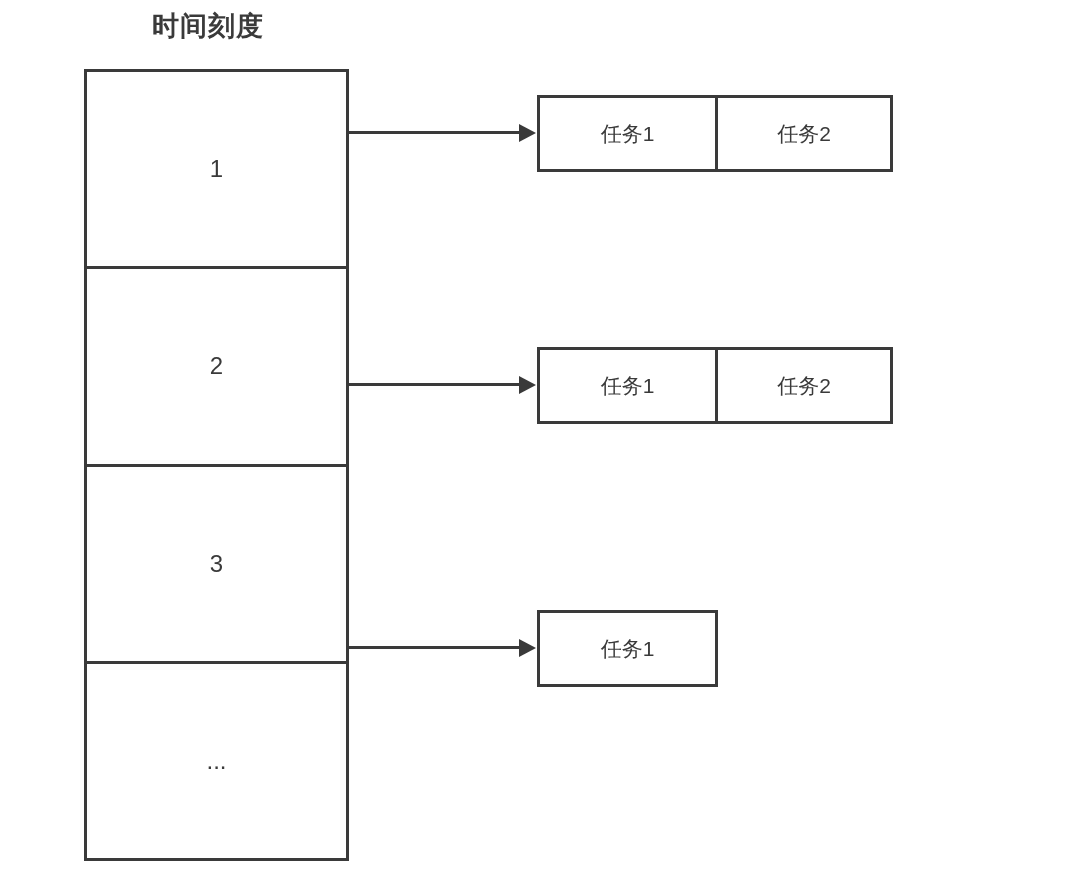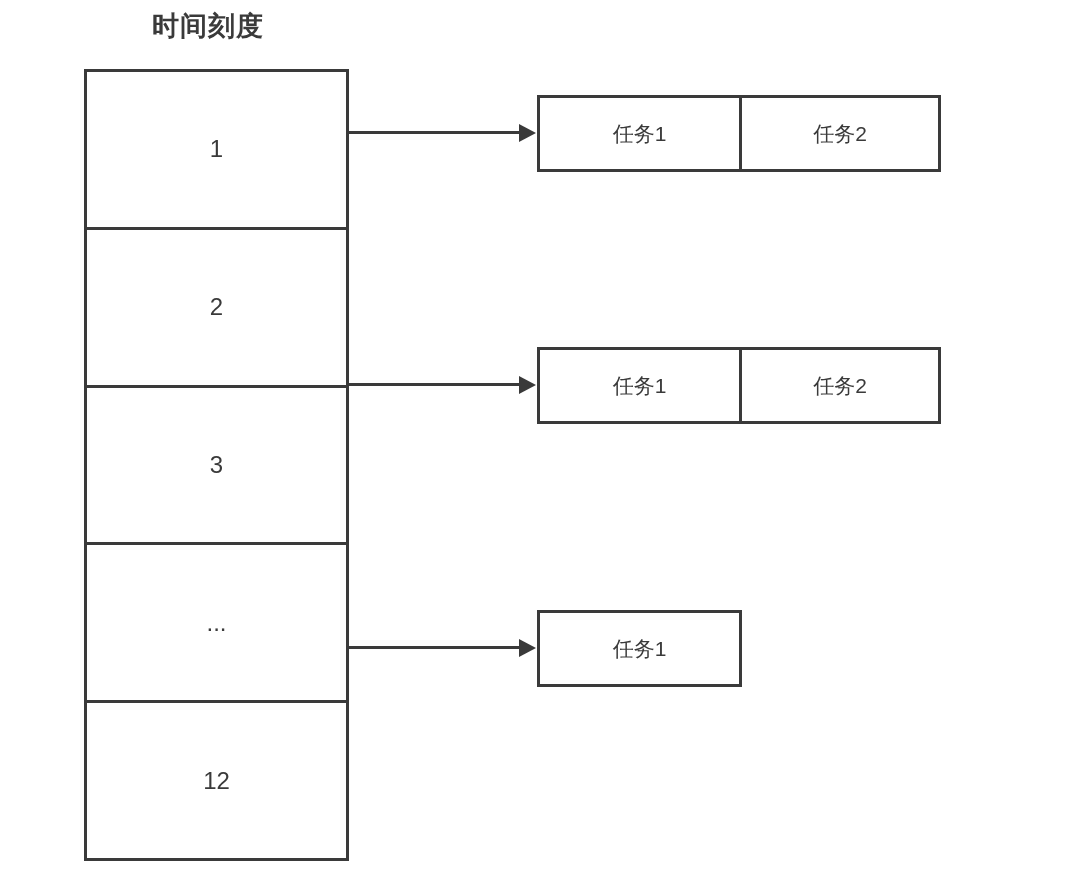--- a/index.html
+++ b/index.html
@@ -88,21 +88,21 @@
     left: 505px;
     display: inline-flex;
     border: 3px solid var(--line);
     background: var(--bg);
     height: 77px;
   }
   .task-row-1 { top: 95px; }
   .task-row-2 { top: 347px; }
   .task-row-3 { top: 610px; }
   .task-cell {
-    width: 199px;
+    width: 175px;
     display: flex;
     align-items: center;
     justify-content: center;
     font-size: 21px;
     font-weight: 500;
     color: var(--text);
   }
   .task-cell + .task-cell { border-left: 3px solid var(--line); }
 </style>
 </head>
@@ -117,23 +117,20 @@
       <span>1</span>
     </div>
     <div class="time-slot">
       <span>2</span>
     </div>
     <div class="time-slot">
       <span>3</span>
     </div>
     <div class="time-slot">
       <span>...</span>
-    </div>
-    <div class="time-slot">
-      <span>12</span>
     </div>
   </div>
 
   <div class="arrow arrow-1">
     <div class="arrow-line"></div>
     <div class="arrow-head"></div>
   </div>
   <div class="arrow arrow-2">
     <div class="arrow-line"></div>
     <div class="arrow-head"></div>

